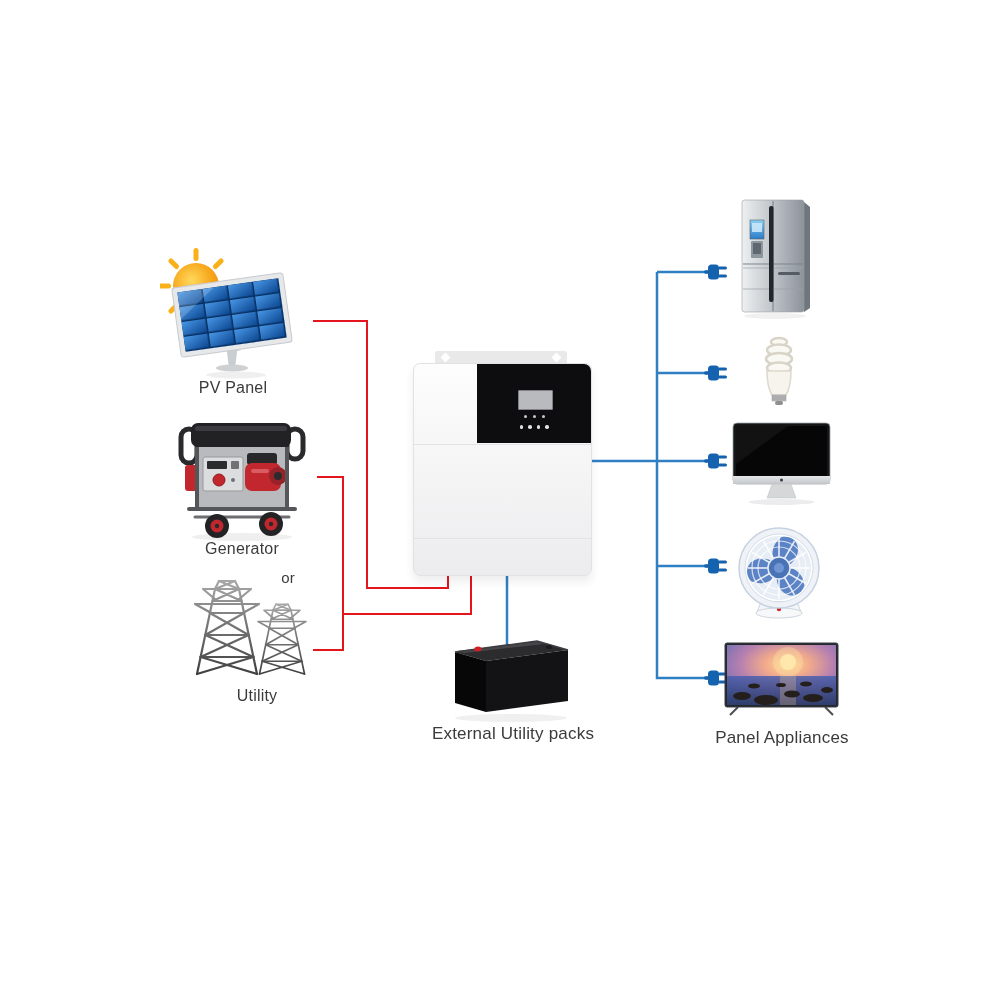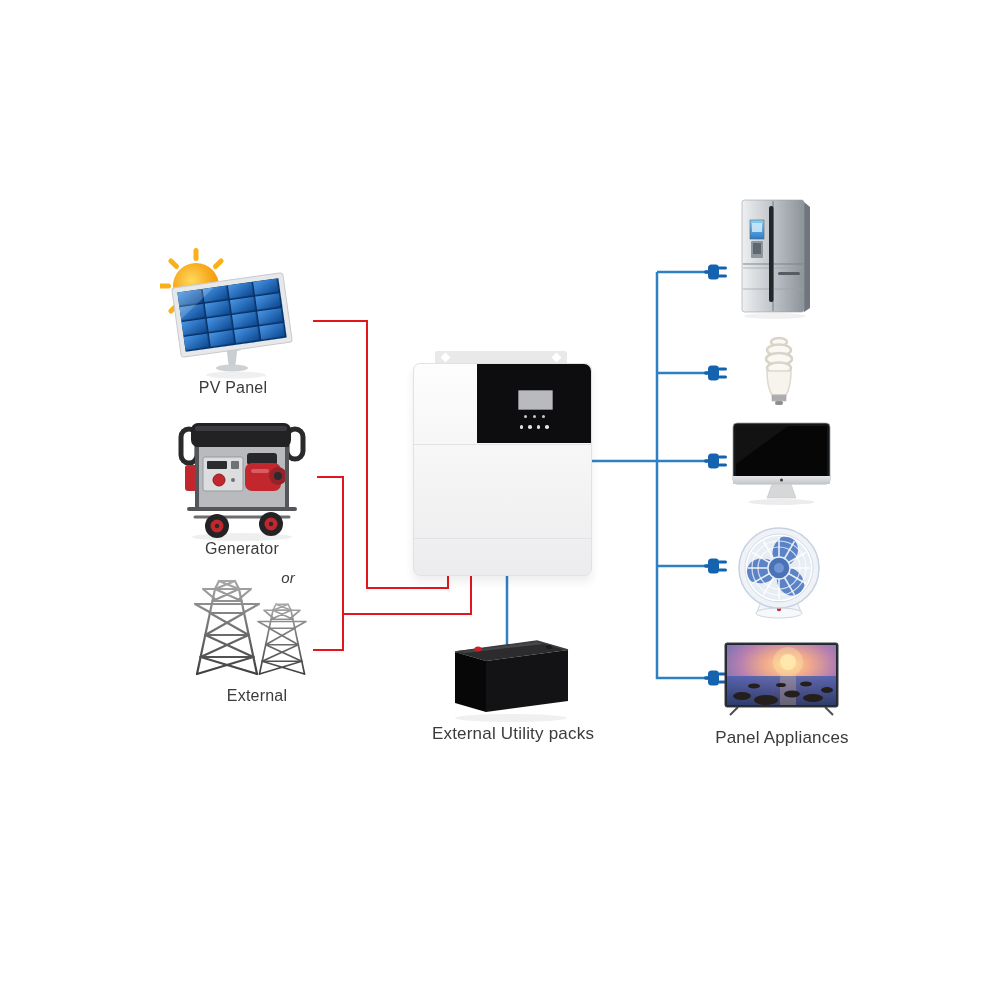--- a/index.html
+++ b/index.html
@@ -2,21 +2,21 @@
 <html><head>
 <meta charset="utf-8">
 <style>
   html,body{margin:0;padding:0;background:#ffffff;}
   .canvas{position:relative;width:1000px;height:1000px;background:#ffffff;overflow:hidden;
           font-family:"Liberation Sans", sans-serif;}
   .layer{position:absolute;left:0;top:0;}
   .icon{position:absolute;}
   .label{position:absolute;transform:translateX(-50%);font-size:16px;color:#3b3b3b;
          white-space:nowrap;letter-spacing:.2px;}
-  .label.small{font-size:15px;font-style:italic;}
+  .label.small{font-size:15px;}
   .label.big{font-size:17px;}
   
   .bracket{position:absolute;left:435px;top:351px;width:132px;height:13px;background:#e9e9ea;border-radius:2px;}
   .bracket .notch{position:absolute;top:3px;width:7px;height:7px;background:#ffffff;transform:rotate(45deg);}
   .bracket .notch.l{left:7px}.bracket .notch.r{right:7px}
   .inverter-body{position:absolute;left:413px;top:363px;width:177px;height:211px;
     background:linear-gradient(180deg,#fdfdfe 0%,#f4f4f5 55%,#ececee 100%);
     border:1px solid #e2e2e4;border-radius:7px;box-shadow:0 6px 10px rgba(0,0,0,.07);}
   .seam{position:absolute;left:0;right:0;height:1px;background:#e3e3e5;}
   .seam.s1{top:80px}.seam.s2{top:174px}
@@ -332,17 +332,17 @@
       <ellipse cx="34" cy="48" rx="6" ry="2.5"></ellipse>
         <ellipse cx="61" cy="47" rx="5" ry="2"></ellipse>
       <ellipse cx="86" cy="46" rx="6" ry="2.5"></ellipse>
         <ellipse cx="107" cy="52" rx="6" ry="3"></ellipse>
     </g>
   </svg>
 
   <div class="label" style="left:233px;top:379px">PV Panel</div>
   <div class="label" style="left:242px;top:540px">Generator</div>
   <div class="label small" style="left:288px;top:569px">or</div>
-  <div class="label" style="left:257px;top:687px">External</div>
+  <div class="label" style="left:257px;top:687px">Utility</div>
   <div class="label big" style="left:513px;top:724px">External Utility packs</div>
   <div class="label big" style="left:782px;top:728px">Panel Appliances</div>
 
 </div>
 
 </body></html>

